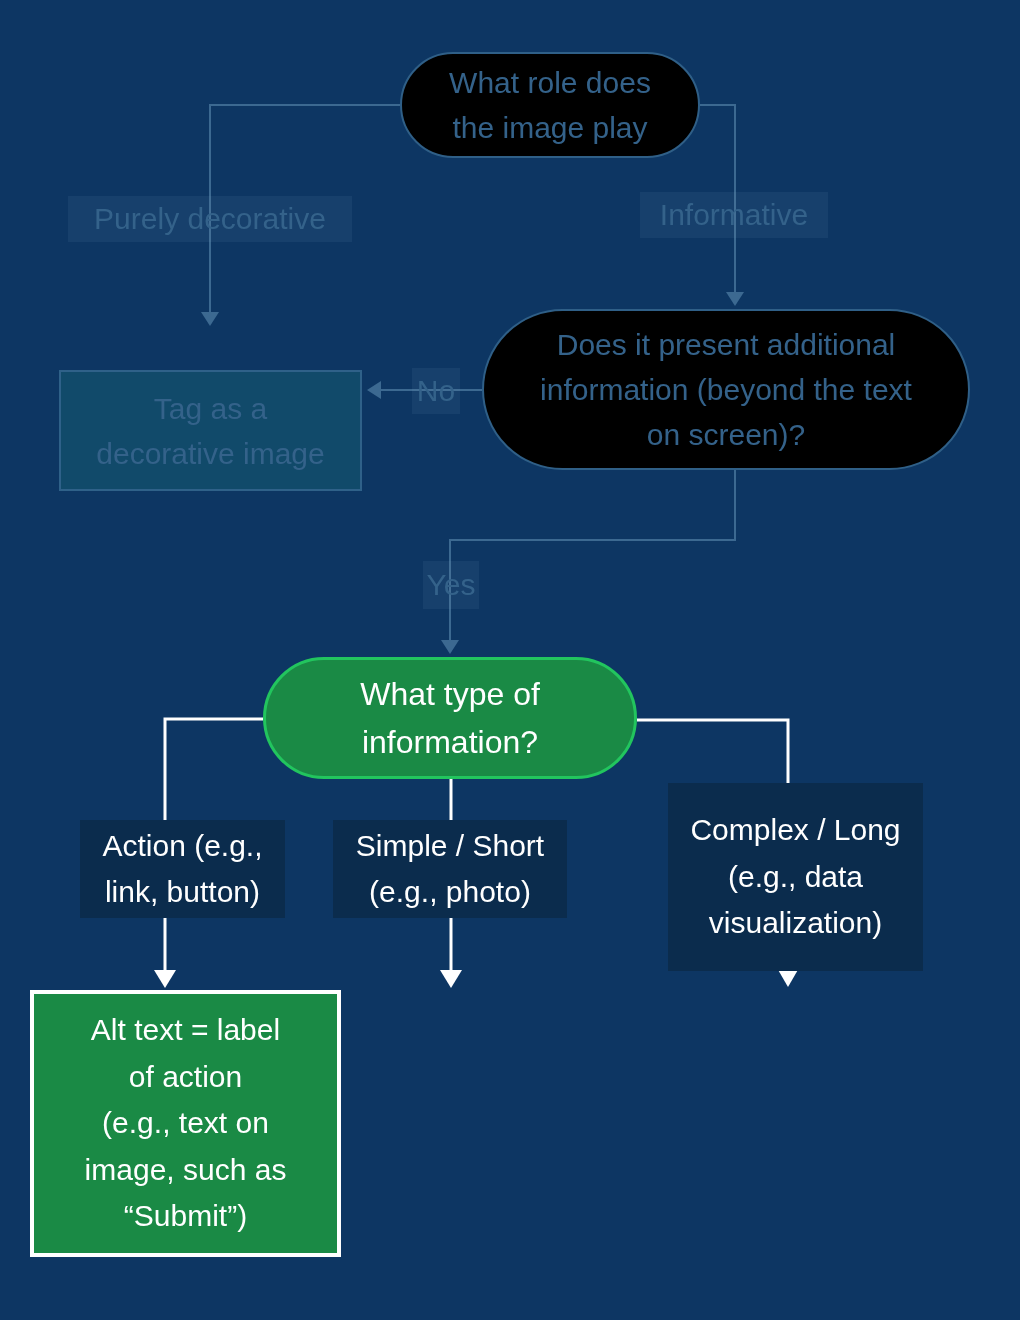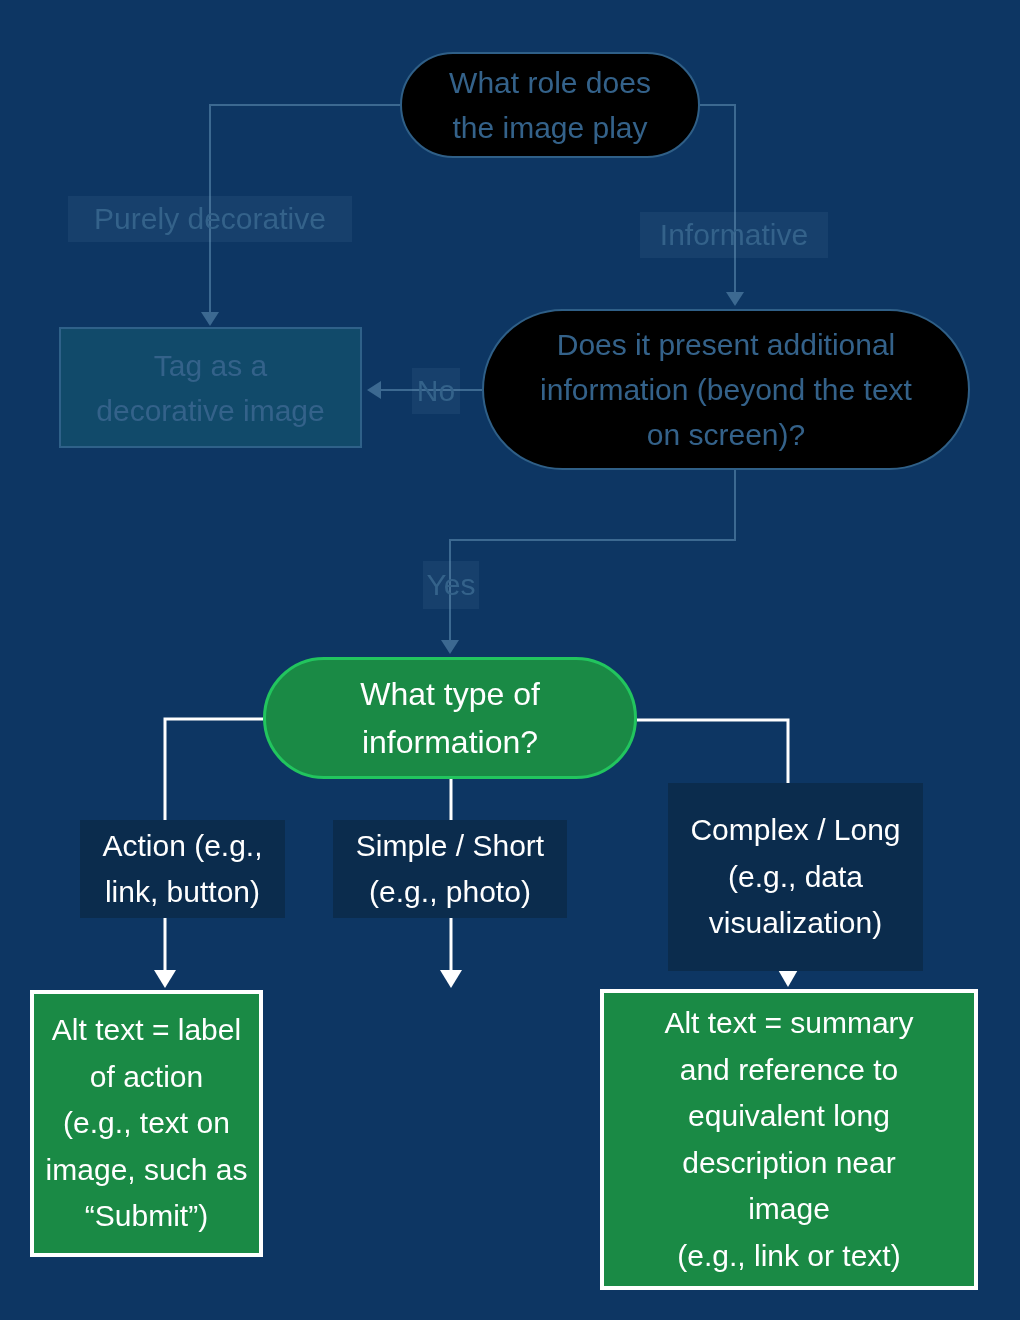--- a/index.html
+++ b/index.html
@@ -15,21 +15,21 @@
     position:absolute;display:flex;align-items:center;justify-content:center;
     text-align:center;white-space:pre-line;box-sizing:border-box;
   }
   
   .stadium-faded{
     background:#000000;border:2px solid #2f5f87;color:#34628a;
     font-size:30px;line-height:1.5;
   }
   .rect-faded{
     background:#114a6a;border:2px solid #2f6189;color:#34628a;
-    font-size:30px;line-height:1.5;
+    font-size:30px;line-height:1.5;margin-top:43px;
   }
   .label-faded{
     background:rgba(130,165,200,0.09);color:#34628a;
     font-size:30px;line-height:1.4;
   }
   
   .stadium-green{
     background:#1a8a45;border:3px solid #22c55e;color:#ffffff;
     font-size:32px;line-height:1.5;border-radius:64px;
   }
@@ -72,21 +72,21 @@
       <polygon points="440,970 462,970 451,988"></polygon>
       <polygon points="777,968 799,968 788,987"></polygon>
     </g>
   </svg>
 
   <div class="node stadium-faded" style="left:400px;top:52px;width:300px;height:106px;border-radius:56px;">What role does
 the image play</div>
 
   <div class="node label-faded" style="left:68px;top:196px;width:284px;height:46px;">Purely decorative</div>
 
-  <div class="node label-faded" style="left:640px;top:212px;width:188px;height:46px;text-align:center;">Informative</div>
+  <div class="node label-faded" style="left:640px;top:192px;width:188px;height:46px;text-align:center;">Informative</div>
 
   <div class="node rect-faded" style="left:59px;top:327px;width:303px;height:121px;">Tag as a
 decorative image</div>
 
   <div class="node stadium-faded" style="left:482px;top:309px;width:488px;height:161px;border-radius:82px;">Does it present additional
 information (beyond the text
 on screen)?</div>
 
   <div class="node label-faded" style="left:412px;top:368px;width:48px;height:46px;">No</div>
 
@@ -98,27 +98,21 @@
   <div class="node label-dark" style="left:80px;top:820px;width:205px;height:98px;">Action (e.g.,
 link, button)</div>
 
   <div class="node label-dark" style="left:333px;top:820px;width:234px;height:98px;">Simple / Short
 (e.g., photo)</div>
 
   <div class="node label-dark" style="left:668px;top:783px;width:255px;height:188px;">Complex / Long
 (e.g., data
 visualization)</div>
 
-  <div class="node box-green" style="left:30px;top:990px;width:233px;height:267px;">Alt text = label
+  <div class="node box-green" style="left:30px;top:990px;width:311px;height:267px;">Alt text = label
 of action
 (e.g., text on
 image, such as
 “Submit”)</div>
 
 
-  <div class="node box-green" style="left:600px;top:989px;width:378px;height:301px;">Alt text = summary
-and reference to
-equivalent long
-description near
-image
-(e.g., link or text)</div>
 
 </div>
 
 </body></html>

